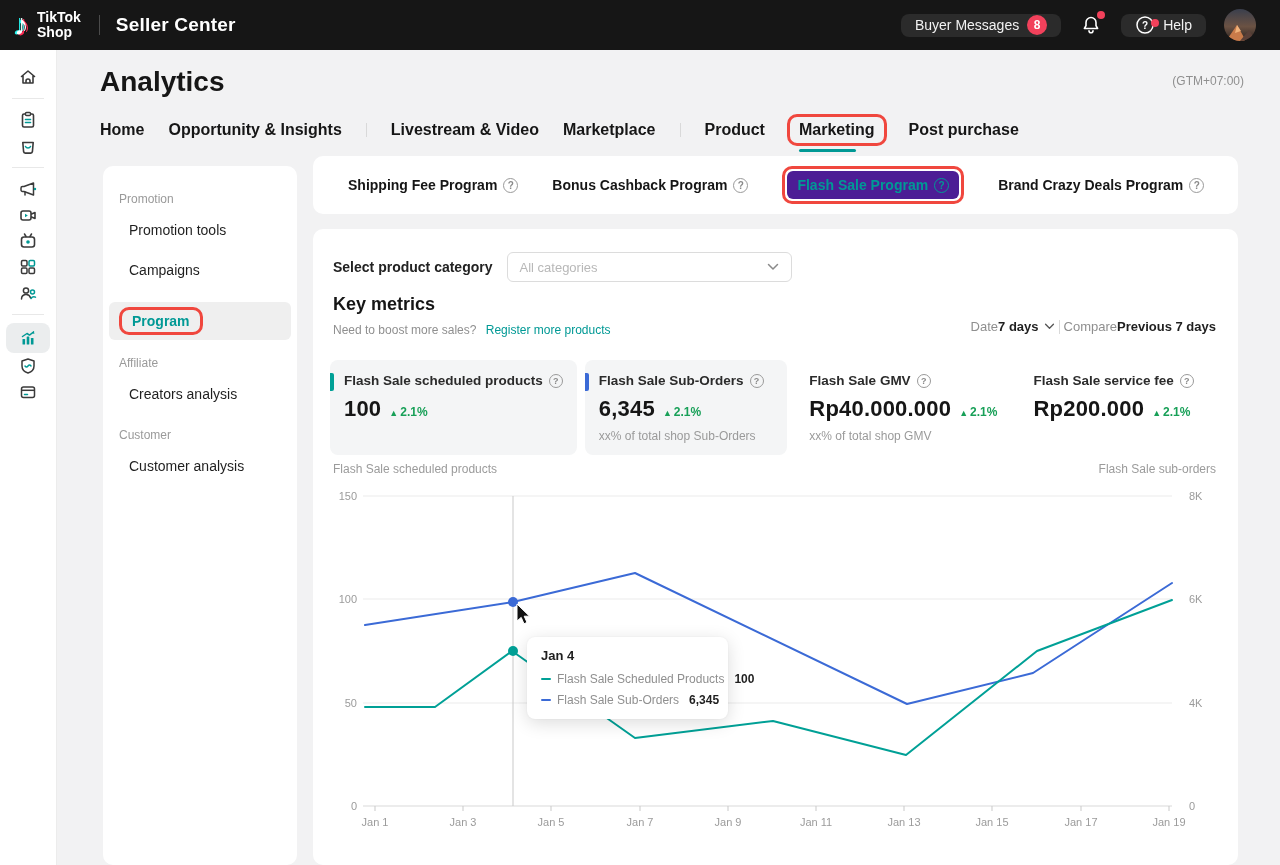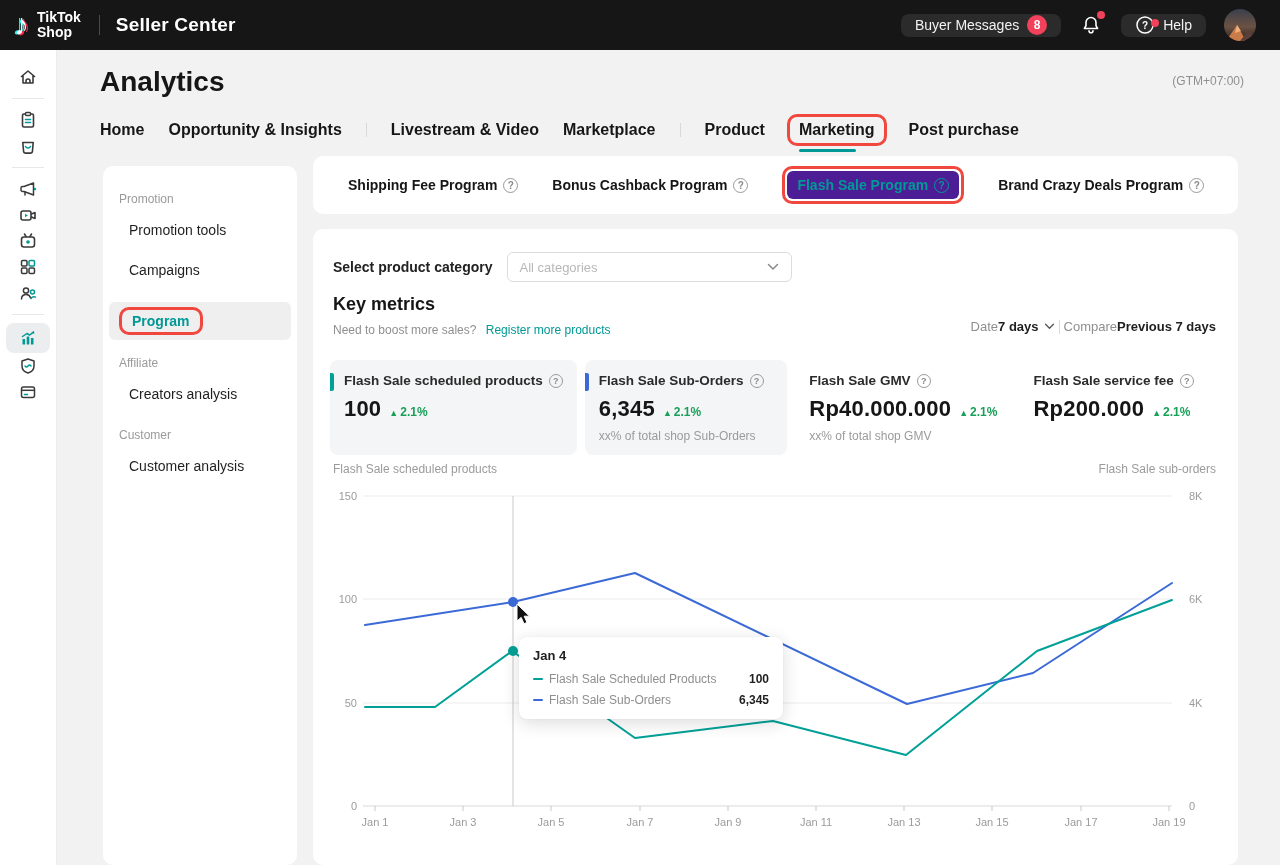--- a/index.html
+++ b/index.html
@@ -84,21 +84,21 @@
   .m-value-row { margin-top:8px; display:flex; align-items:baseline; gap:8px; }
   .m-value { font-size:22px; font-weight:bold; color:#161616; letter-spacing:.2px; }
   .m-delta { color:#18a058; font-size:12px; font-weight:bold; }
   .m-delta .tri { font-size:9px; margin-right:2px; }
   .m-note { margin-top:7px; font-size:12px; color:#9a9a9a; }
 
   .chart-svg { position:absolute; left:0; top:226px; }
   .axis-title { font-size:12px; fill:#9b9b9b; }
   .tick-label { font-size:11px; fill:#9b9b9b; }
 
-  .tooltip { position:absolute; left:206px; top:408px; width:264px; background:#fff; border-radius:8px; box-shadow:0 4px 18px rgba(0,0,0,.14), 0 0 2px rgba(0,0,0,.06); padding:11px 14px 12px 14px; z-index:10; }
+  .tooltip { position:absolute; left:214px; top:408px; width:201px; background:#fff; border-radius:8px; box-shadow:0 4px 18px rgba(0,0,0,.14), 0 0 2px rgba(0,0,0,.06); padding:11px 14px 12px 14px; z-index:10; }
   .tt-date { font-size:13px; font-weight:bold; color:#1f1f1f; margin-bottom:9px; }
   .tt-row { display:flex; align-items:center; font-size:12px; color:#8f8f8f; margin-top:7px; white-space:nowrap; }
   .dash { width:10px; height:2.5px; border-radius:2px; margin-right:6px; flex:none; }
   .dash-teal { background:#00a096; }
   .dash-blue { background:#3b6ad6; }
   .tt-val { margin-left:auto; padding-left:10px; font-weight:bold; color:#1f1f1f; }
 
   .cursor { position:absolute; left:203px; top:375px; z-index:12; }
 </style>
 </head>

